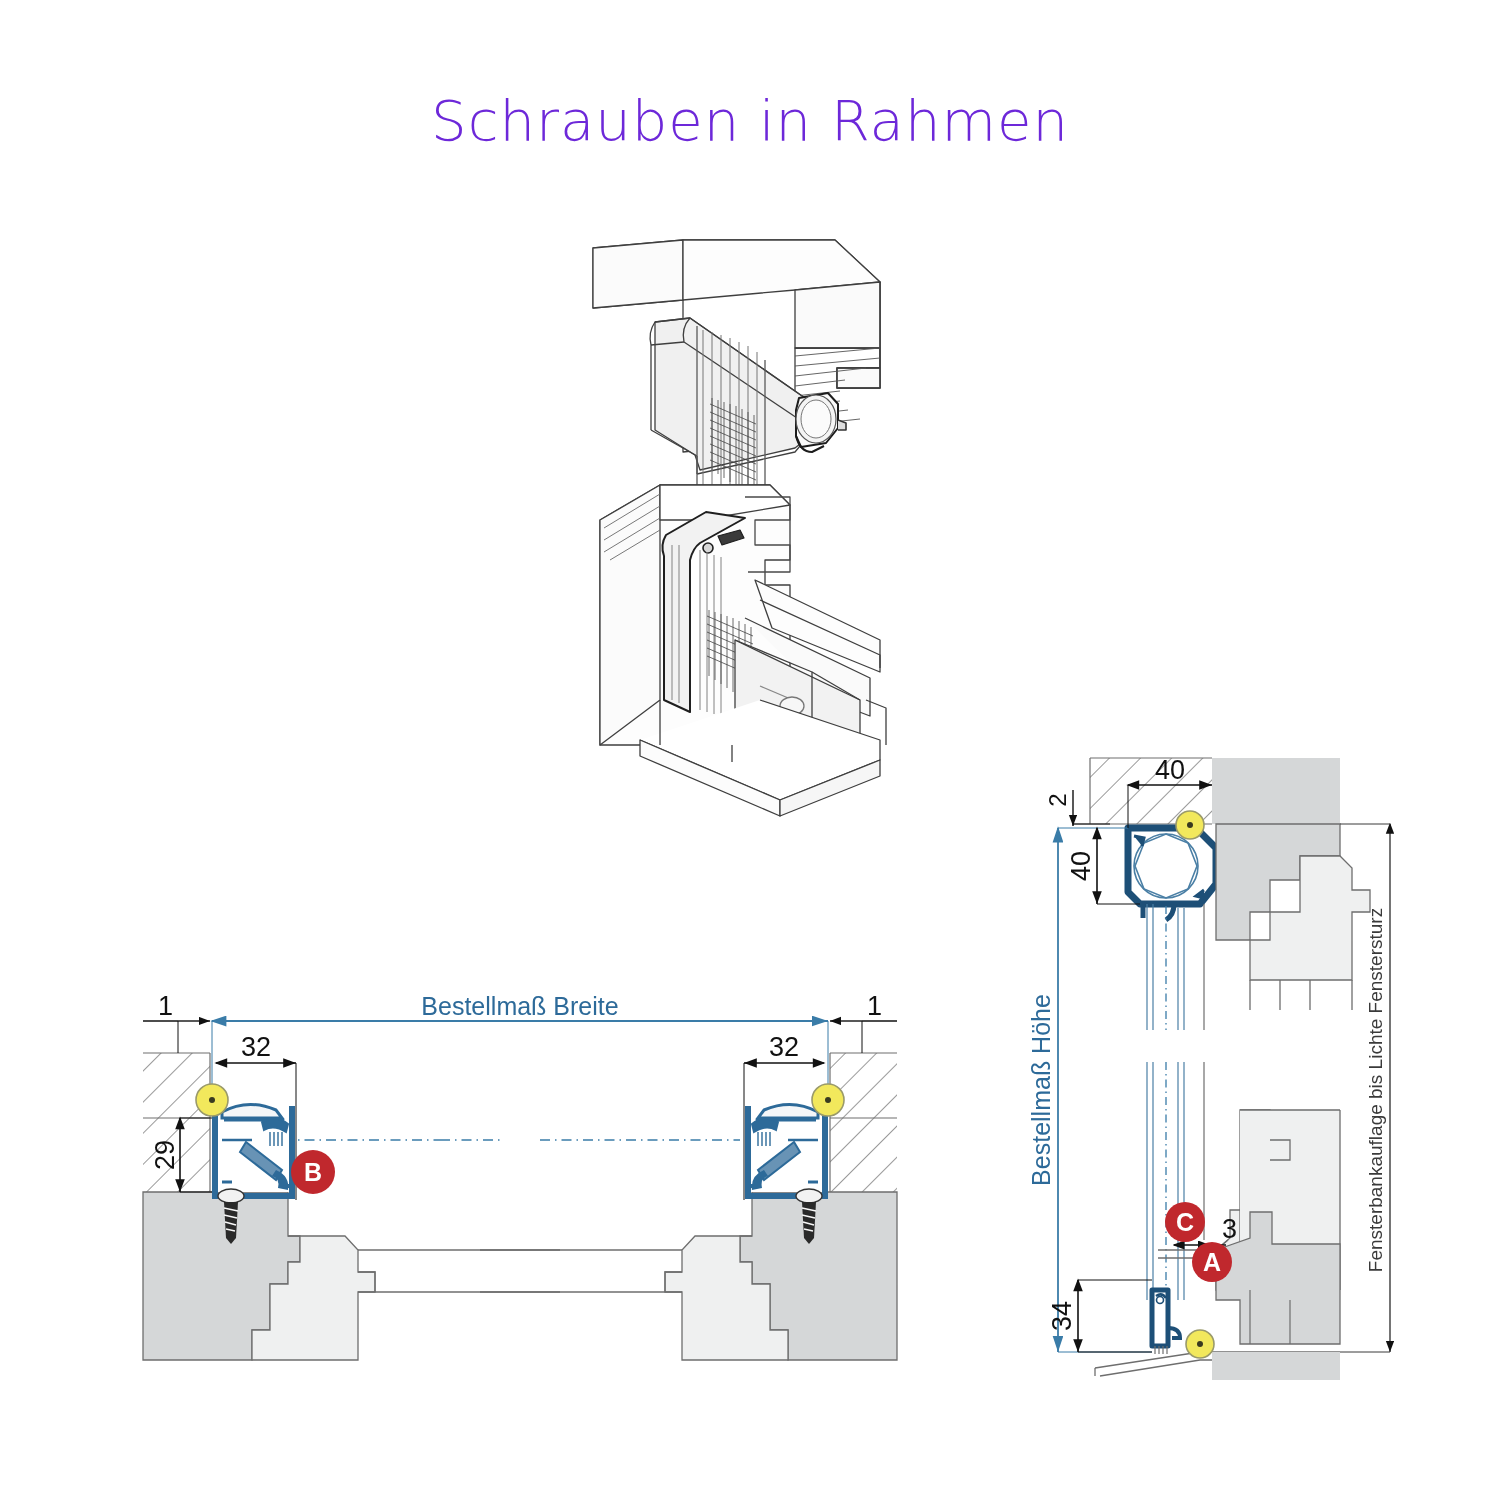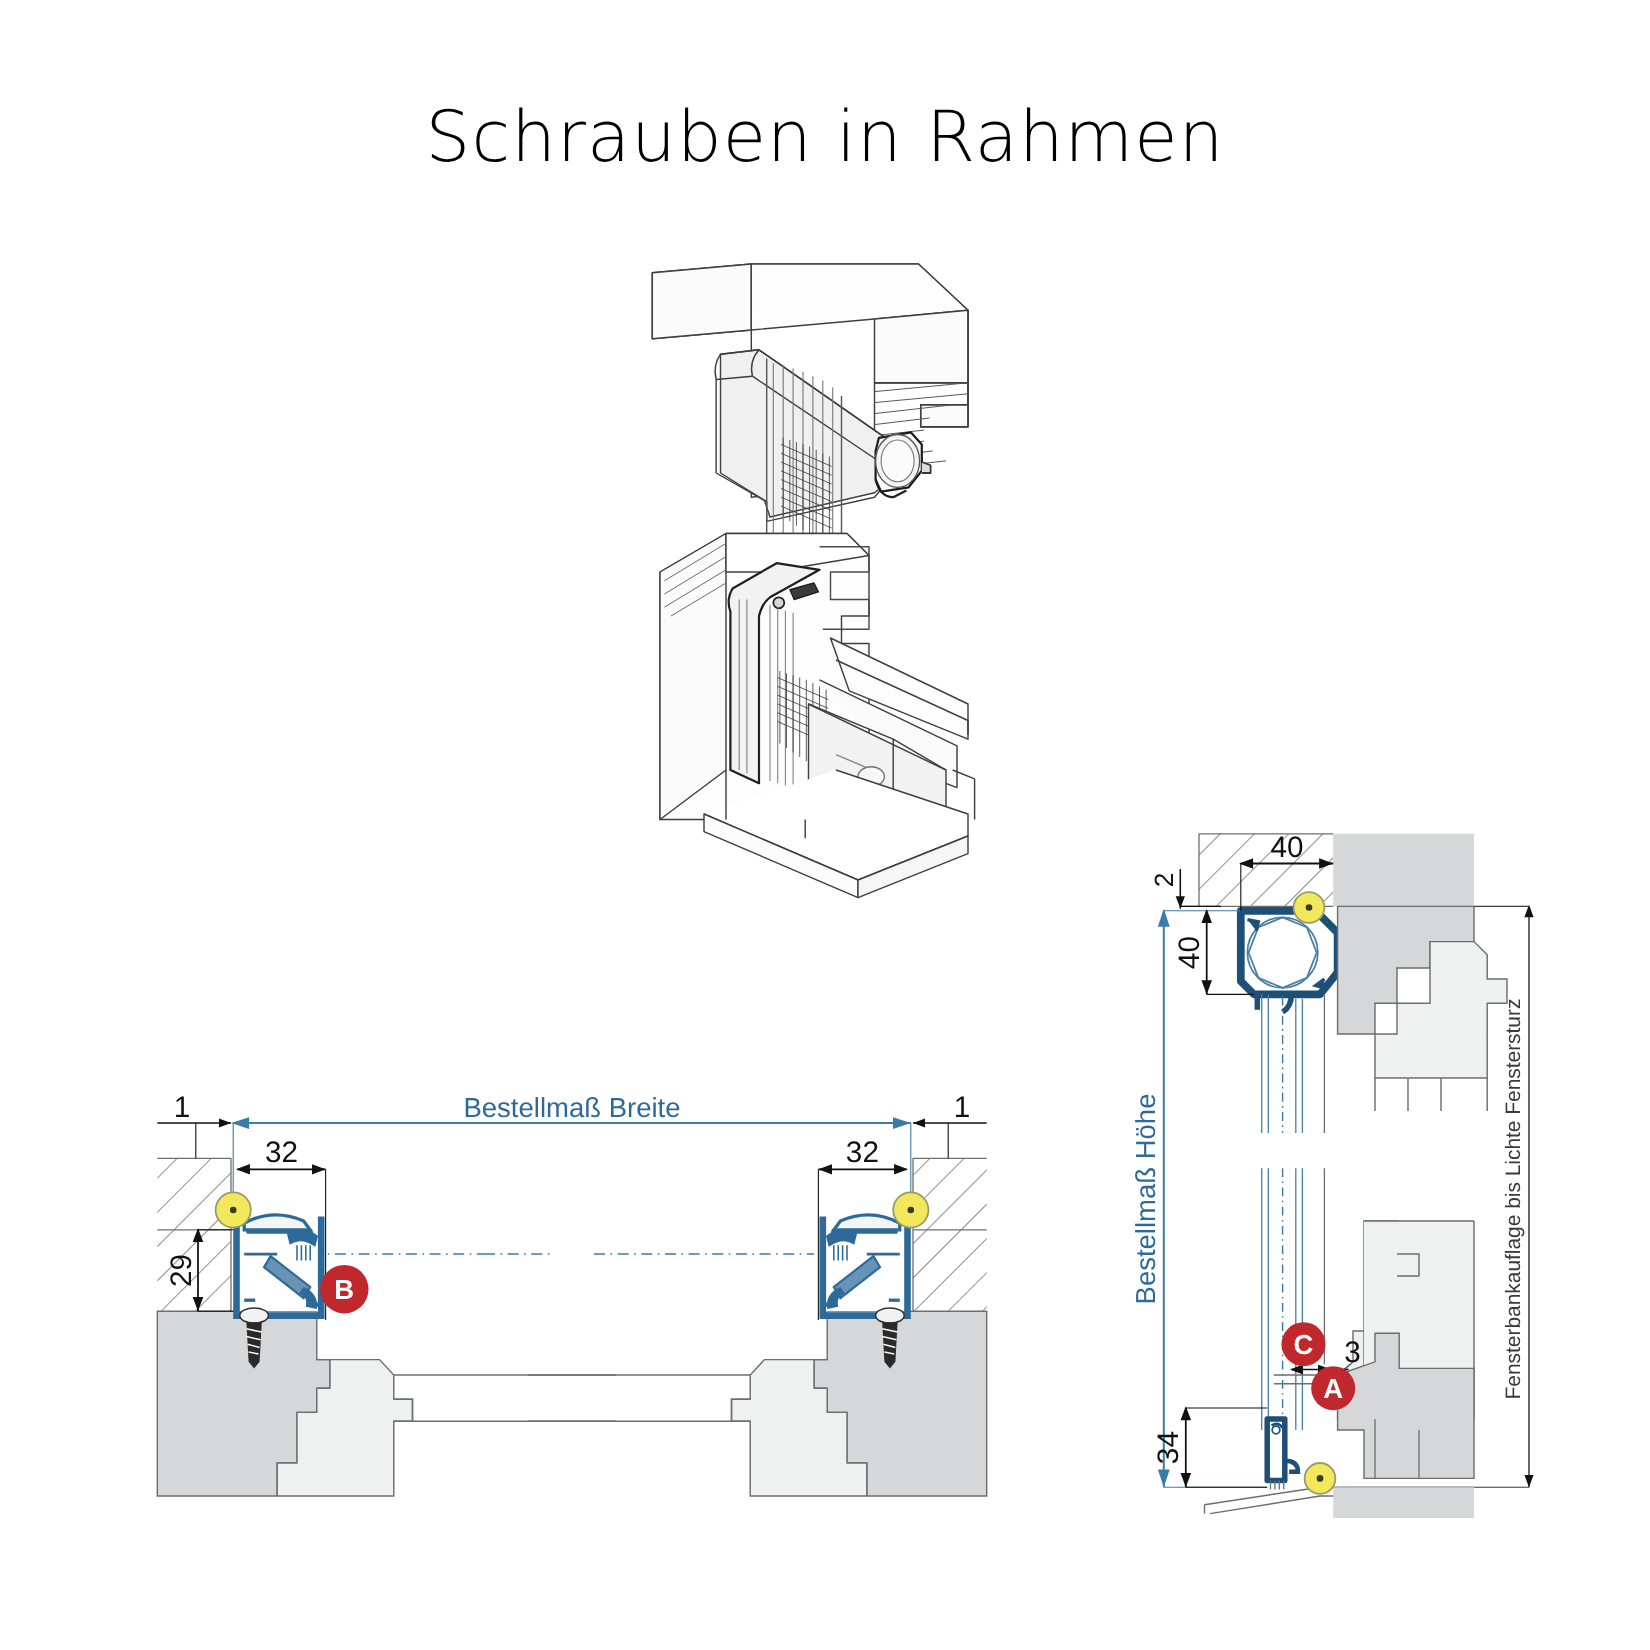--- a/index.html
+++ b/index.html
@@ -4,21 +4,21 @@
 <style>
   html,body{margin:0;padding:0;}
   body{
     width:1500px;height:1500px;background:#ffffff;
     font-family:"Liberation Sans", sans-serif;
     overflow:hidden;position:relative;
   }
   #page-title{
     position:absolute;left:0;top:88px;width:1500px;text-align:center;
     font-family:"DejaVu Sans", sans-serif;
-    font-size:64px;font-weight:300;letter-spacing:1px;color:#000000;
+    font-size:56px;font-weight:300;letter-spacing:1px;color:#6d28d9;
     white-space:nowrap;
   }
   .svg-layer{position:absolute;left:0;top:0;width:1500px;height:1500px;}
   .dim-txt{font-family:"Liberation Sans",sans-serif;font-size:27px;fill:#111;}
   .dim-txt-sm{font-family:"Liberation Sans",sans-serif;font-size:24px;fill:#111;}
   .blue-txt{font-family:"Liberation Sans",sans-serif;font-size:25px;fill:#2d6a99;}
   .gray-txt{font-family:"Liberation Sans",sans-serif;font-size:19px;fill:#3a3a3a;}
   .badge-txt{font-family:"Liberation Sans",sans-serif;font-size:25px;font-weight:bold;fill:#ffffff;}
 </style>
 </head>

